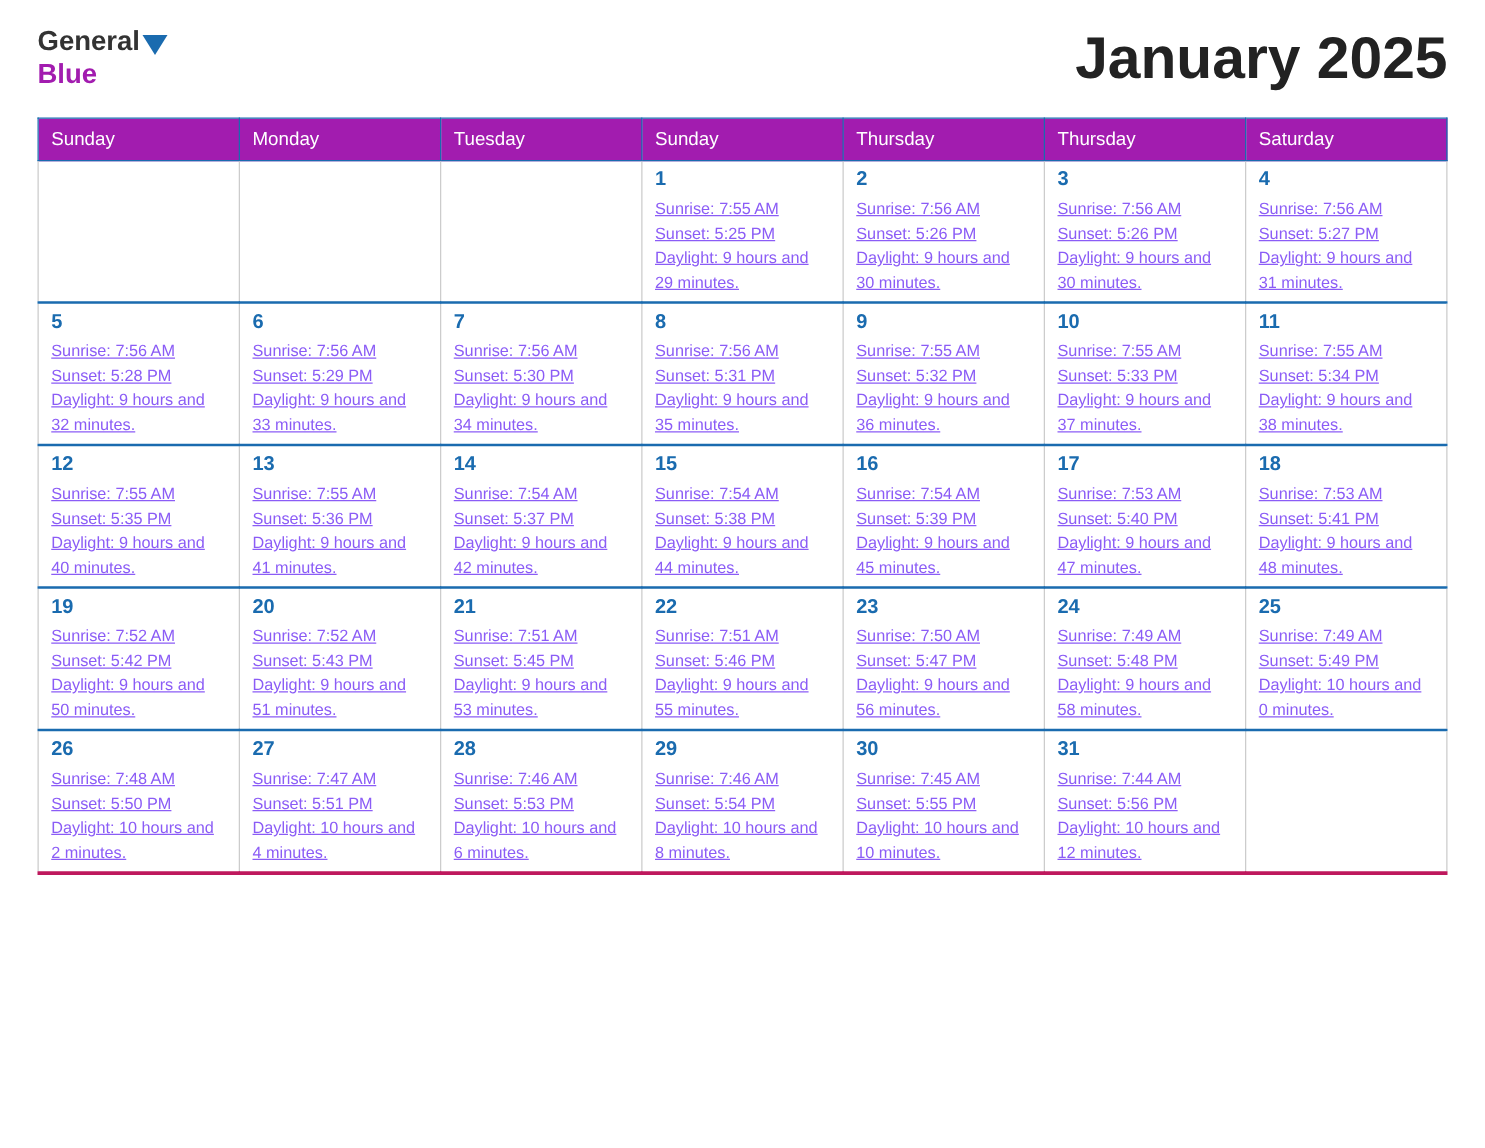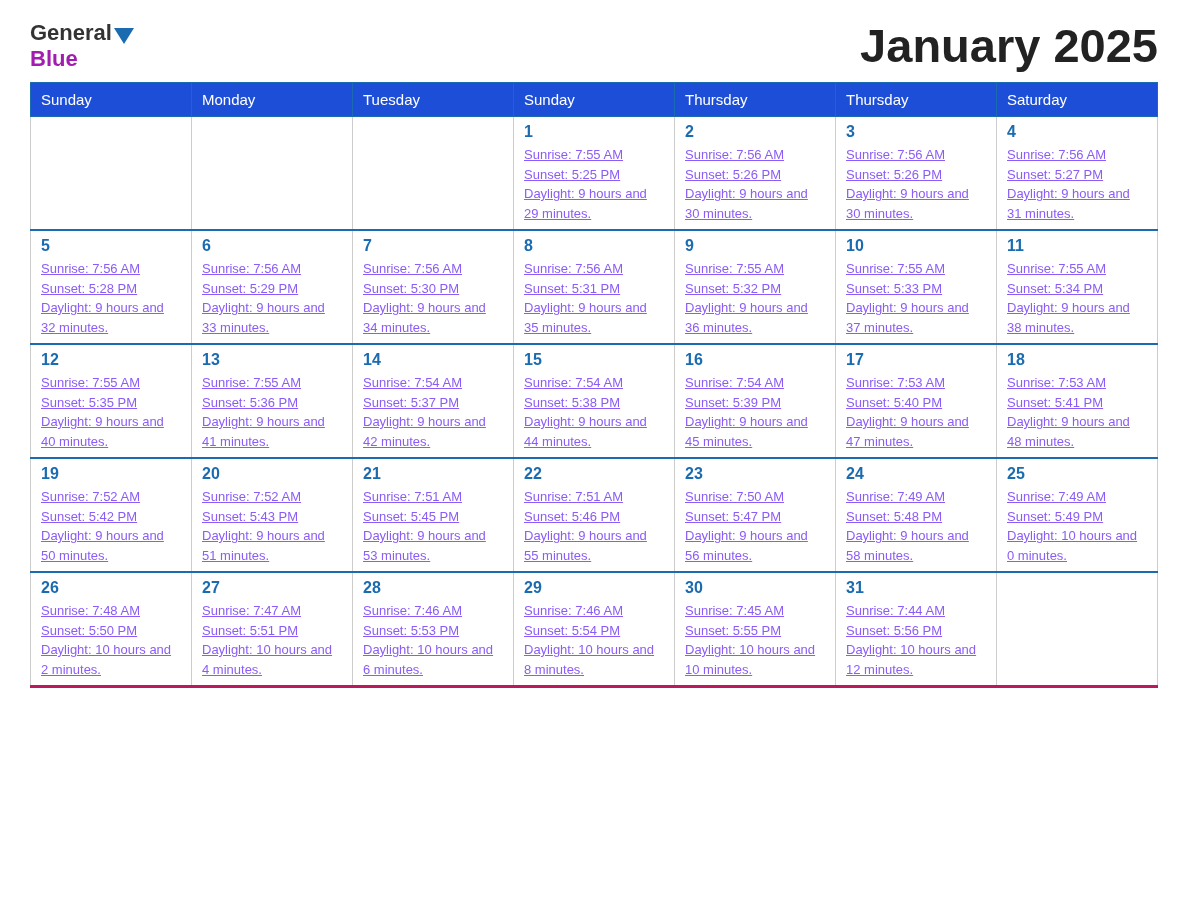--- a/index.html
+++ b/index.html
@@ -7,21 +7,21 @@
       font-family: Arial, Helvetica, sans-serif;
       background: #fff;
       padding: 20px 30px;
       width: 1188px;
       min-height: 918px;
     }
     .header {
       display: flex;
       justify-content: space-between;
       align-items: flex-start;
-      margin-bottom: 10px;
+      margin-bottom: 22px;
     }
     .logo {
       display: flex;
       align-items: center;
       gap: 4px;
     }
     .logo-text-general {
       font-size: 22px;
       font-weight: bold;
       color: #333;
@@ -55,21 +55,21 @@
       font-size: 20px;
       color: #555;
       margin-top: 4px;
     }
     .calendar {
       width: 100%;
       border-collapse: collapse;
       margin-top: 10px;
     }
     .calendar thead tr th {
-      background-color: #1d4ed8;
+      background-color: #a21caf;
       color: #fff;
       font-size: 15px;
       font-weight: normal;
       padding: 8px 10px;
       text-align: left;
       border: 1px solid #1a6baf;
     }
     .calendar tbody tr td {
       border: 1px solid #ccc;
       vertical-align: top;

